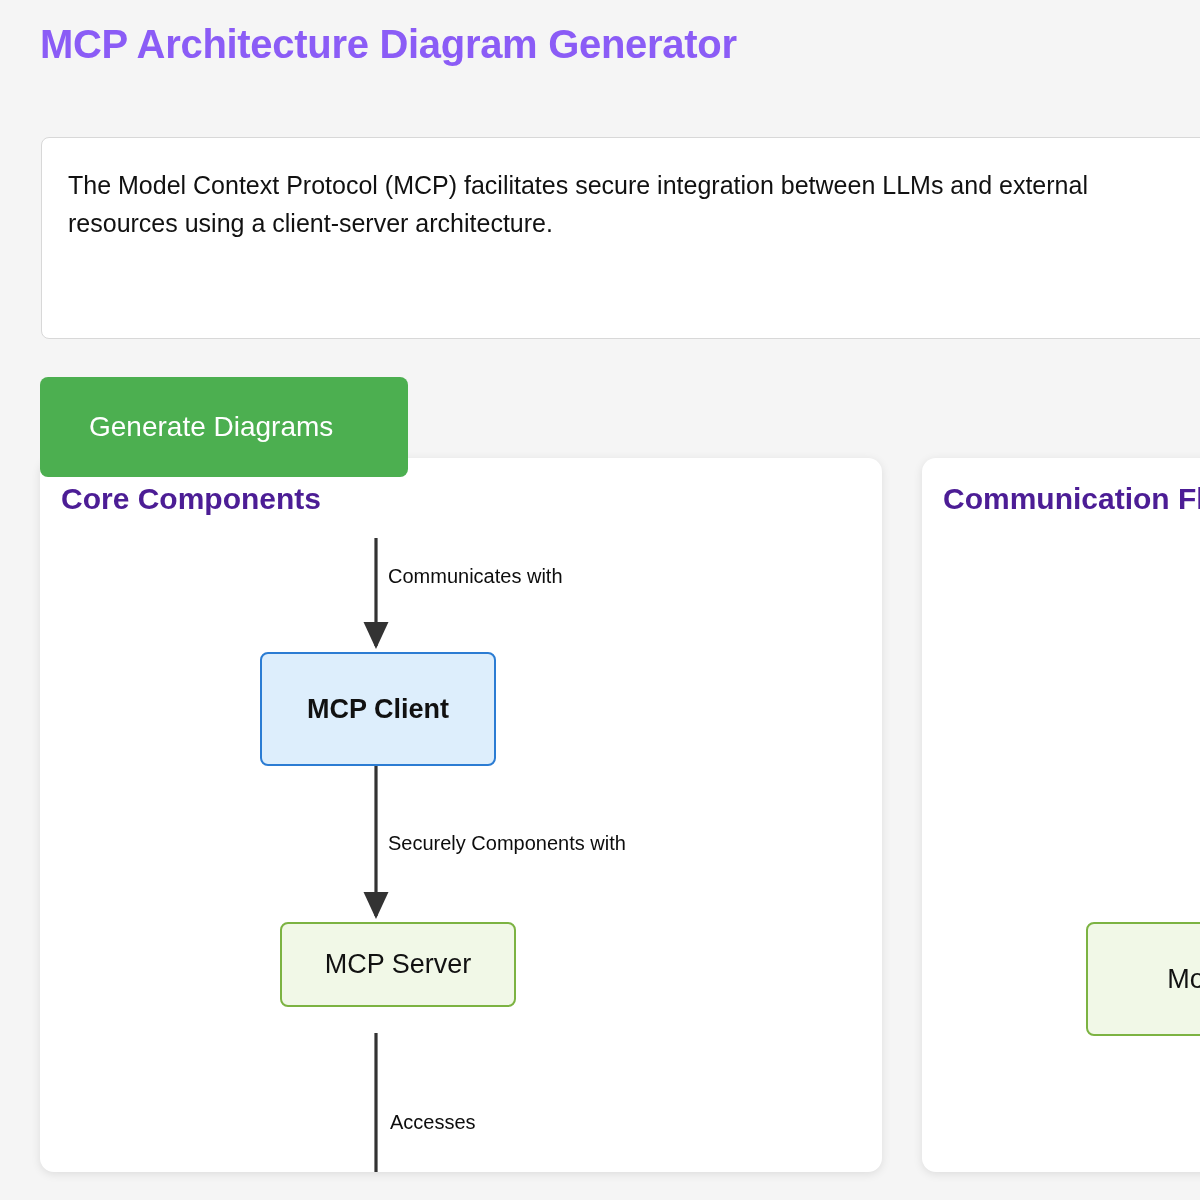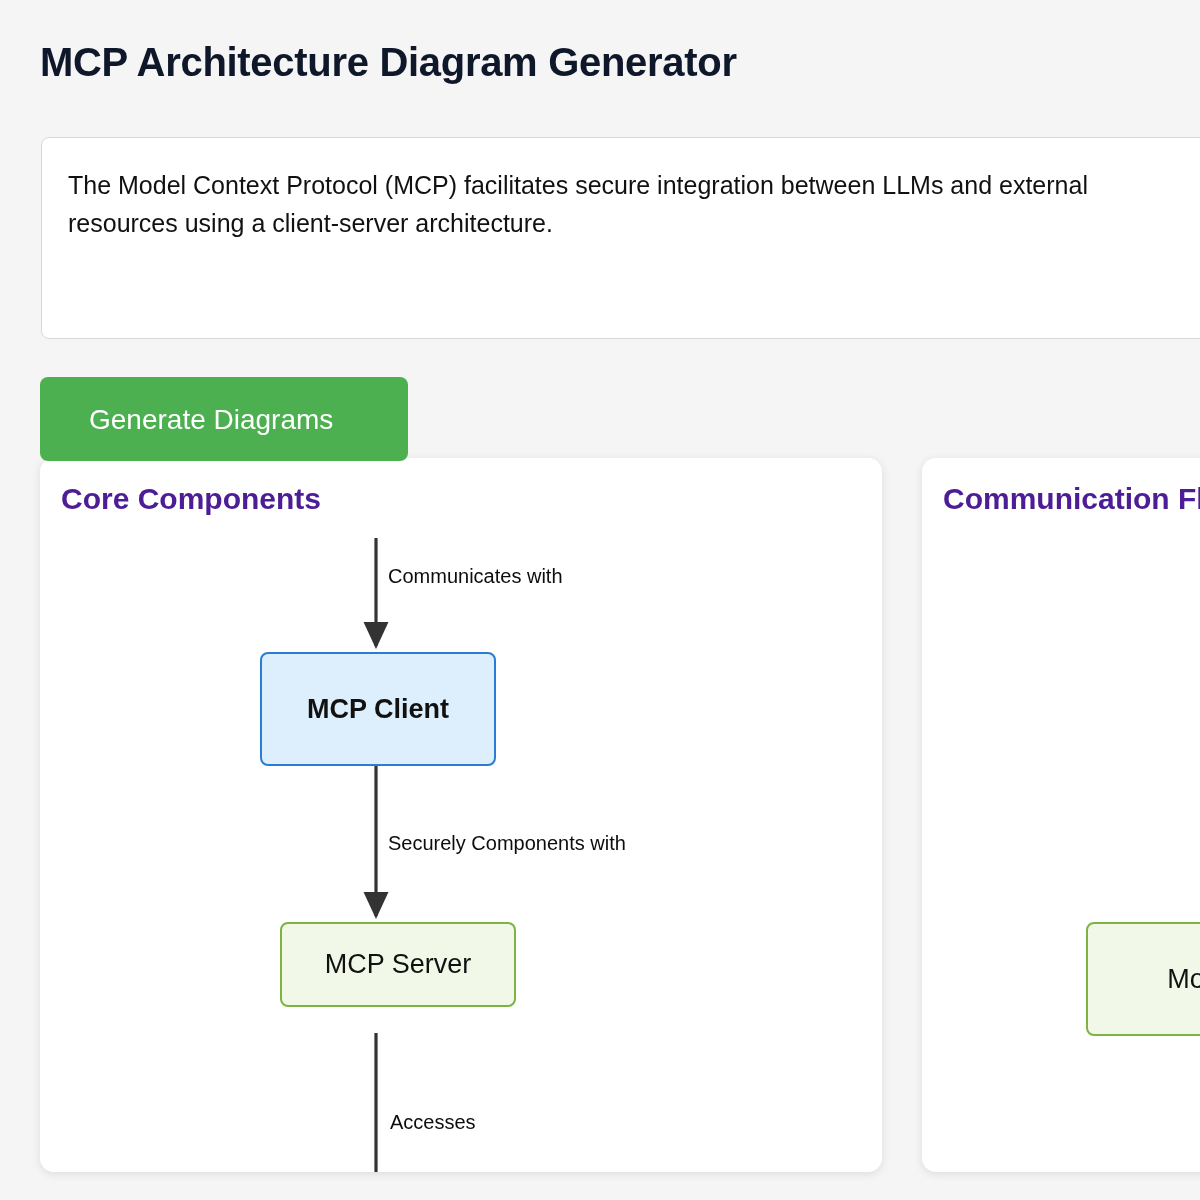--- a/index.html
+++ b/index.html
@@ -16,24 +16,24 @@
     position: relative;
     width: 1200px;
     height: 1200px;
     background: #f5f5f5;
   }
 
   
   .page-title {
     position: absolute;
     left: 40px;
-    top: 38px;
+    top: 20px;
     font-size: 40px;
     font-weight: bold;
-    color: #0f172a;
+    color: #8b5cf6;
     letter-spacing: -0.3px;
     line-height: 1.2;
     white-space: nowrap;
   }
 
   
   .prompt-wrap {
     position: absolute;
     left: 41px;
     top: 137px;
@@ -56,21 +56,21 @@
     outline: none;
     overflow: hidden;
   }
 
   
   .generate-btn {
     position: absolute;
     left: 40px;
     top: 377px;
     width: 368px;
-    height: 84px;
+    height: 100px;
     background: #4caf50;
     border: none;
     border-radius: 8px;
     color: #ffffff;
     font-family: "Liberation Sans", sans-serif;
     font-size: 28px;
     text-align: left;
     padding-left: 49px;
     cursor: pointer;
     line-height: 84px;

